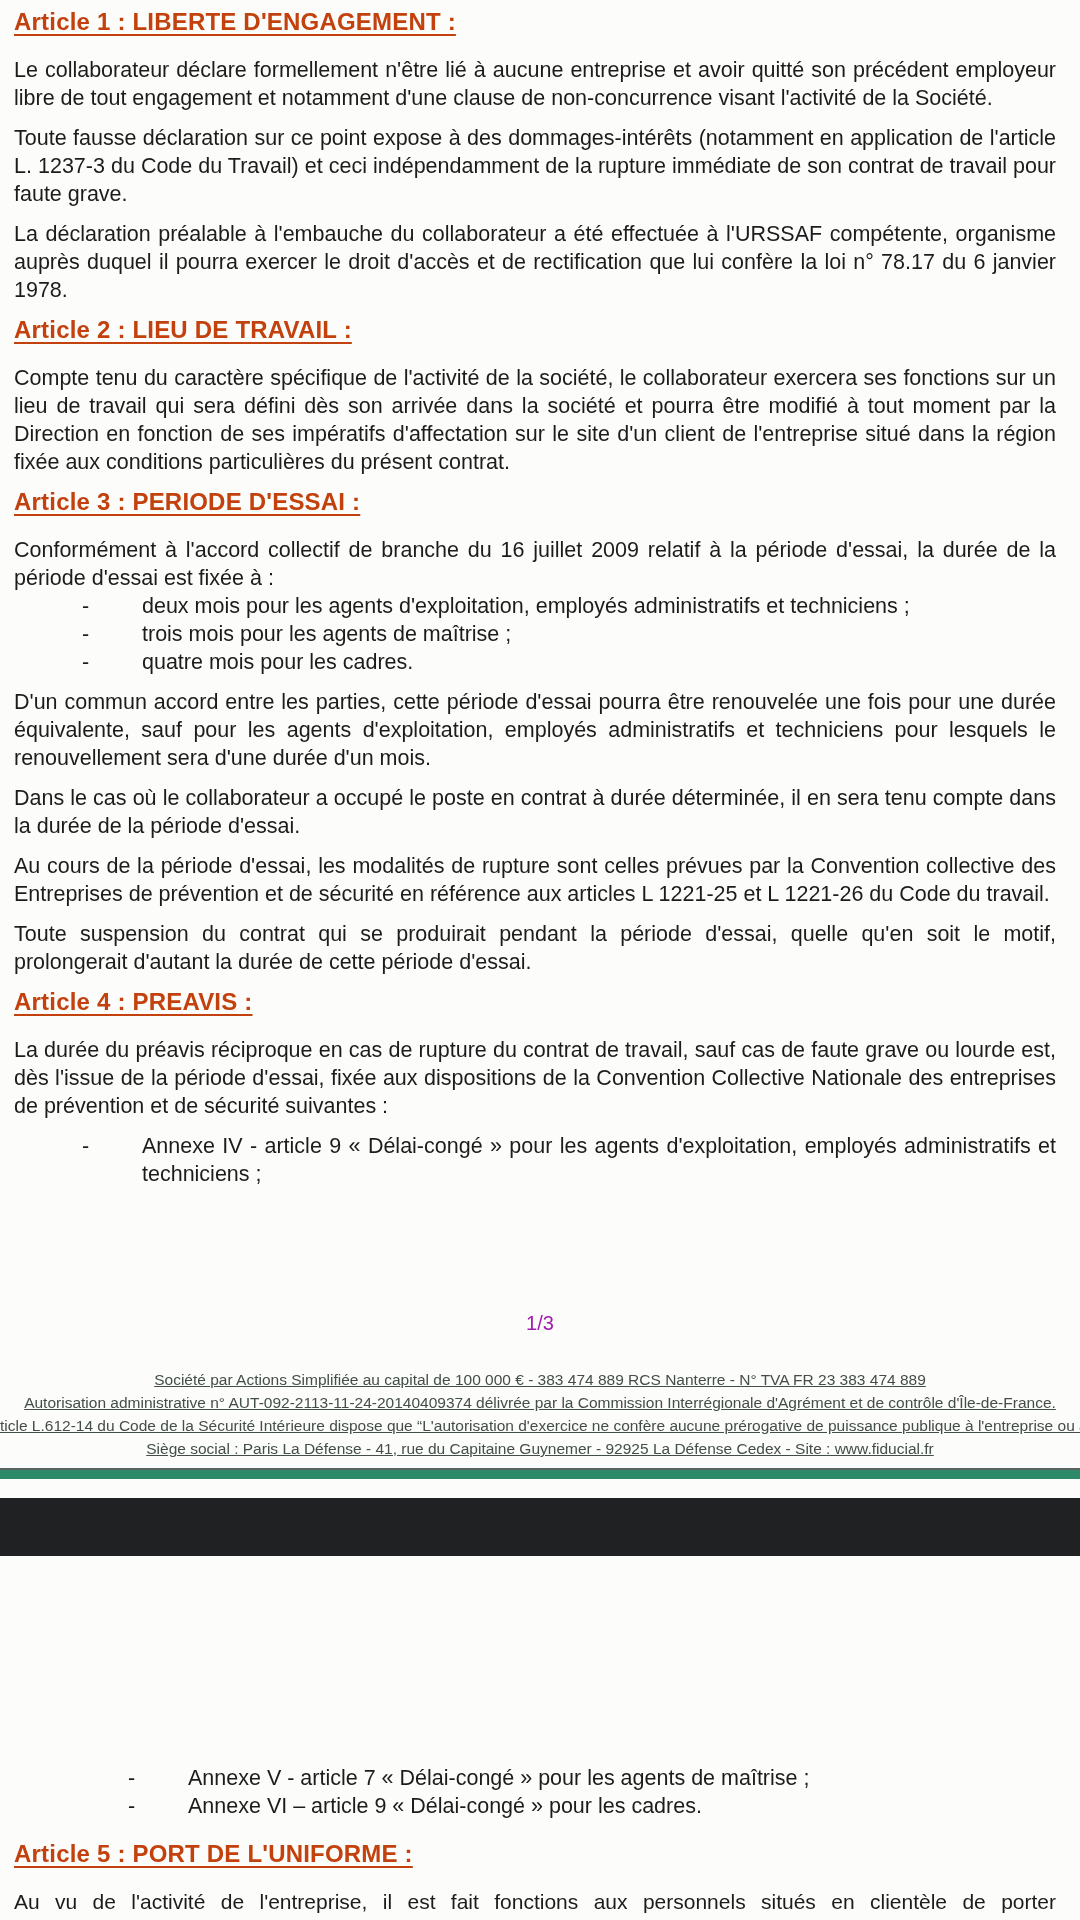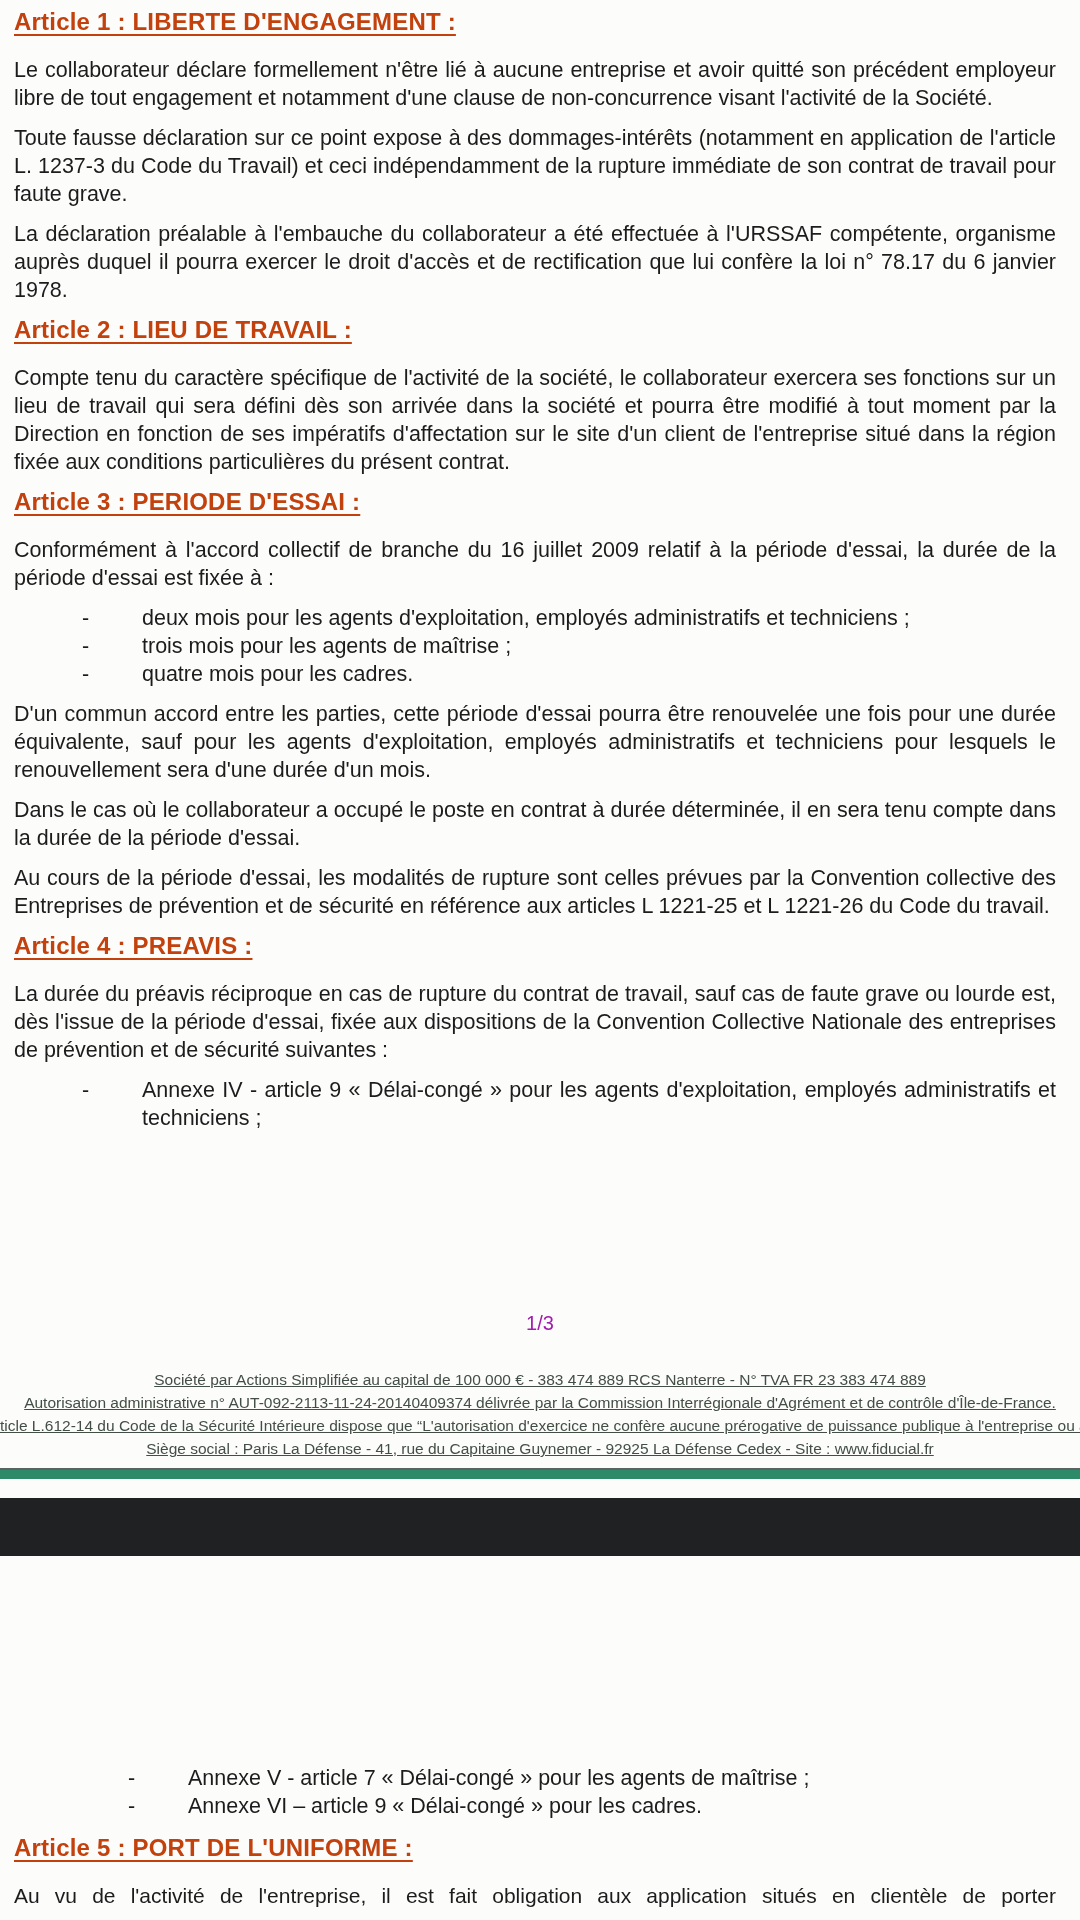--- a/index.html
+++ b/index.html
@@ -18,27 +18,27 @@
   h2{
     font-size:24px;font-weight:bold;color:#c2410c;
     text-decoration:underline;text-decoration-thickness:2px;text-underline-offset:4px;
     margin:8px 0 20px 0;letter-spacing:.2px;
   }
   #content1 section:first-child h2{margin-top:0;}
   p.body{
     font-size:21.5px;line-height:28px;text-align:justify;
     margin:0 0 12px 0;
   }
-  p.intro{margin-bottom:12px;}
+  p.intro{margin-bottom:0;}
   .list{margin:0 0 12px 0;}
   .li{display:flex;font-size:21.5px;line-height:28px;padding-left:68px;}
   .li .dash{flex:0 0 60px;}
   .li .btext{flex:1;text-align:justify;}
   #content2 .li{padding-left:114px;}
-  #content2 h2{margin:14px 0 20px 0;}
+  #content2 h2{margin:20px 0 20px 0;}
   p.lastline{
     font-size:21px;line-height:27px;margin:20px 0 0 0;
     text-align:justify;text-align-last:justify;
   }
   #pagenum{
     position:absolute;top:1312px;left:0;width:100%;
     text-align:center;font-size:20px;color:#a21caf;
   }
   #footer{
     position:absolute;top:1368px;left:0;width:100%;
@@ -85,20 +85,21 @@
         <span class="btext">trois mois pour les agents de maîtrise ;</span>
       </div>
       <div class="li">
         <span class="dash">-</span>
         <span class="btext">quatre mois pour les cadres.</span>
       </div>
     </div>
     <p class="body">D'un commun accord entre les parties, cette période d'essai pourra être renouvelée une fois pour une durée équivalente, sauf pour les agents d'exploitation, employés administratifs et techniciens pour lesquels le renouvellement sera d'une durée d'un mois.</p>
     <p class="body">Dans le cas où le collaborateur a occupé le poste en contrat à durée déterminée, il en sera tenu compte dans la durée de la période d'essai.</p>
     <p class="body">Au cours de la période d'essai, les modalités de rupture sont celles prévues par la Convention collective des Entreprises de prévention et de sécurité en référence aux articles L 1221-25 et L 1221-26 du Code du travail.</p>
+    <p class="body">Toute suspension du contrat qui se produirait pendant la période d'essai, quelle qu'en soit le motif, prolongerait d'autant la durée de cette période d'essai.</p>
   </section>
 
   <section>
     <h2>Article 4 : PREAVIS :</h2>
     <p class="body">La durée du préavis réciproque en cas de rupture du contrat de travail, sauf cas de faute grave ou lourde est, dès l'issue de la période d'essai, fixée aux dispositions de la Convention Collective Nationale des entreprises de prévention et de sécurité suivantes :</p>
     <div class="list">
       <div class="li">
         <span class="dash">-</span>
         <span class="btext">Annexe IV - article 9 « Délai-congé » pour les agents d'exploitation, employés administratifs et techniciens ;</span>
       </div>
@@ -124,14 +125,14 @@
     <div class="li">
       <span class="dash">-</span>
       <span class="btext">Annexe V - article 7 « Délai-congé » pour les agents de maîtrise ;</span>
     </div>
     <div class="li">
       <span class="dash">-</span>
       <span class="btext">Annexe VI – article 9 « Délai-congé » pour les cadres.</span>
     </div>
   </div>
   <h2>Article 5 : PORT DE L'UNIFORME :</h2>
-  <p class="lastline">Au vu de l'activité de l'entreprise, il est fait obligation aux application situés en clientèle de porter</p>
+  <p class="lastline">Au vu de l'activité de l'entreprise, il est fait fonctions aux personnels situés en clientèle de porter</p>
 </div>
 
 </body></html>

